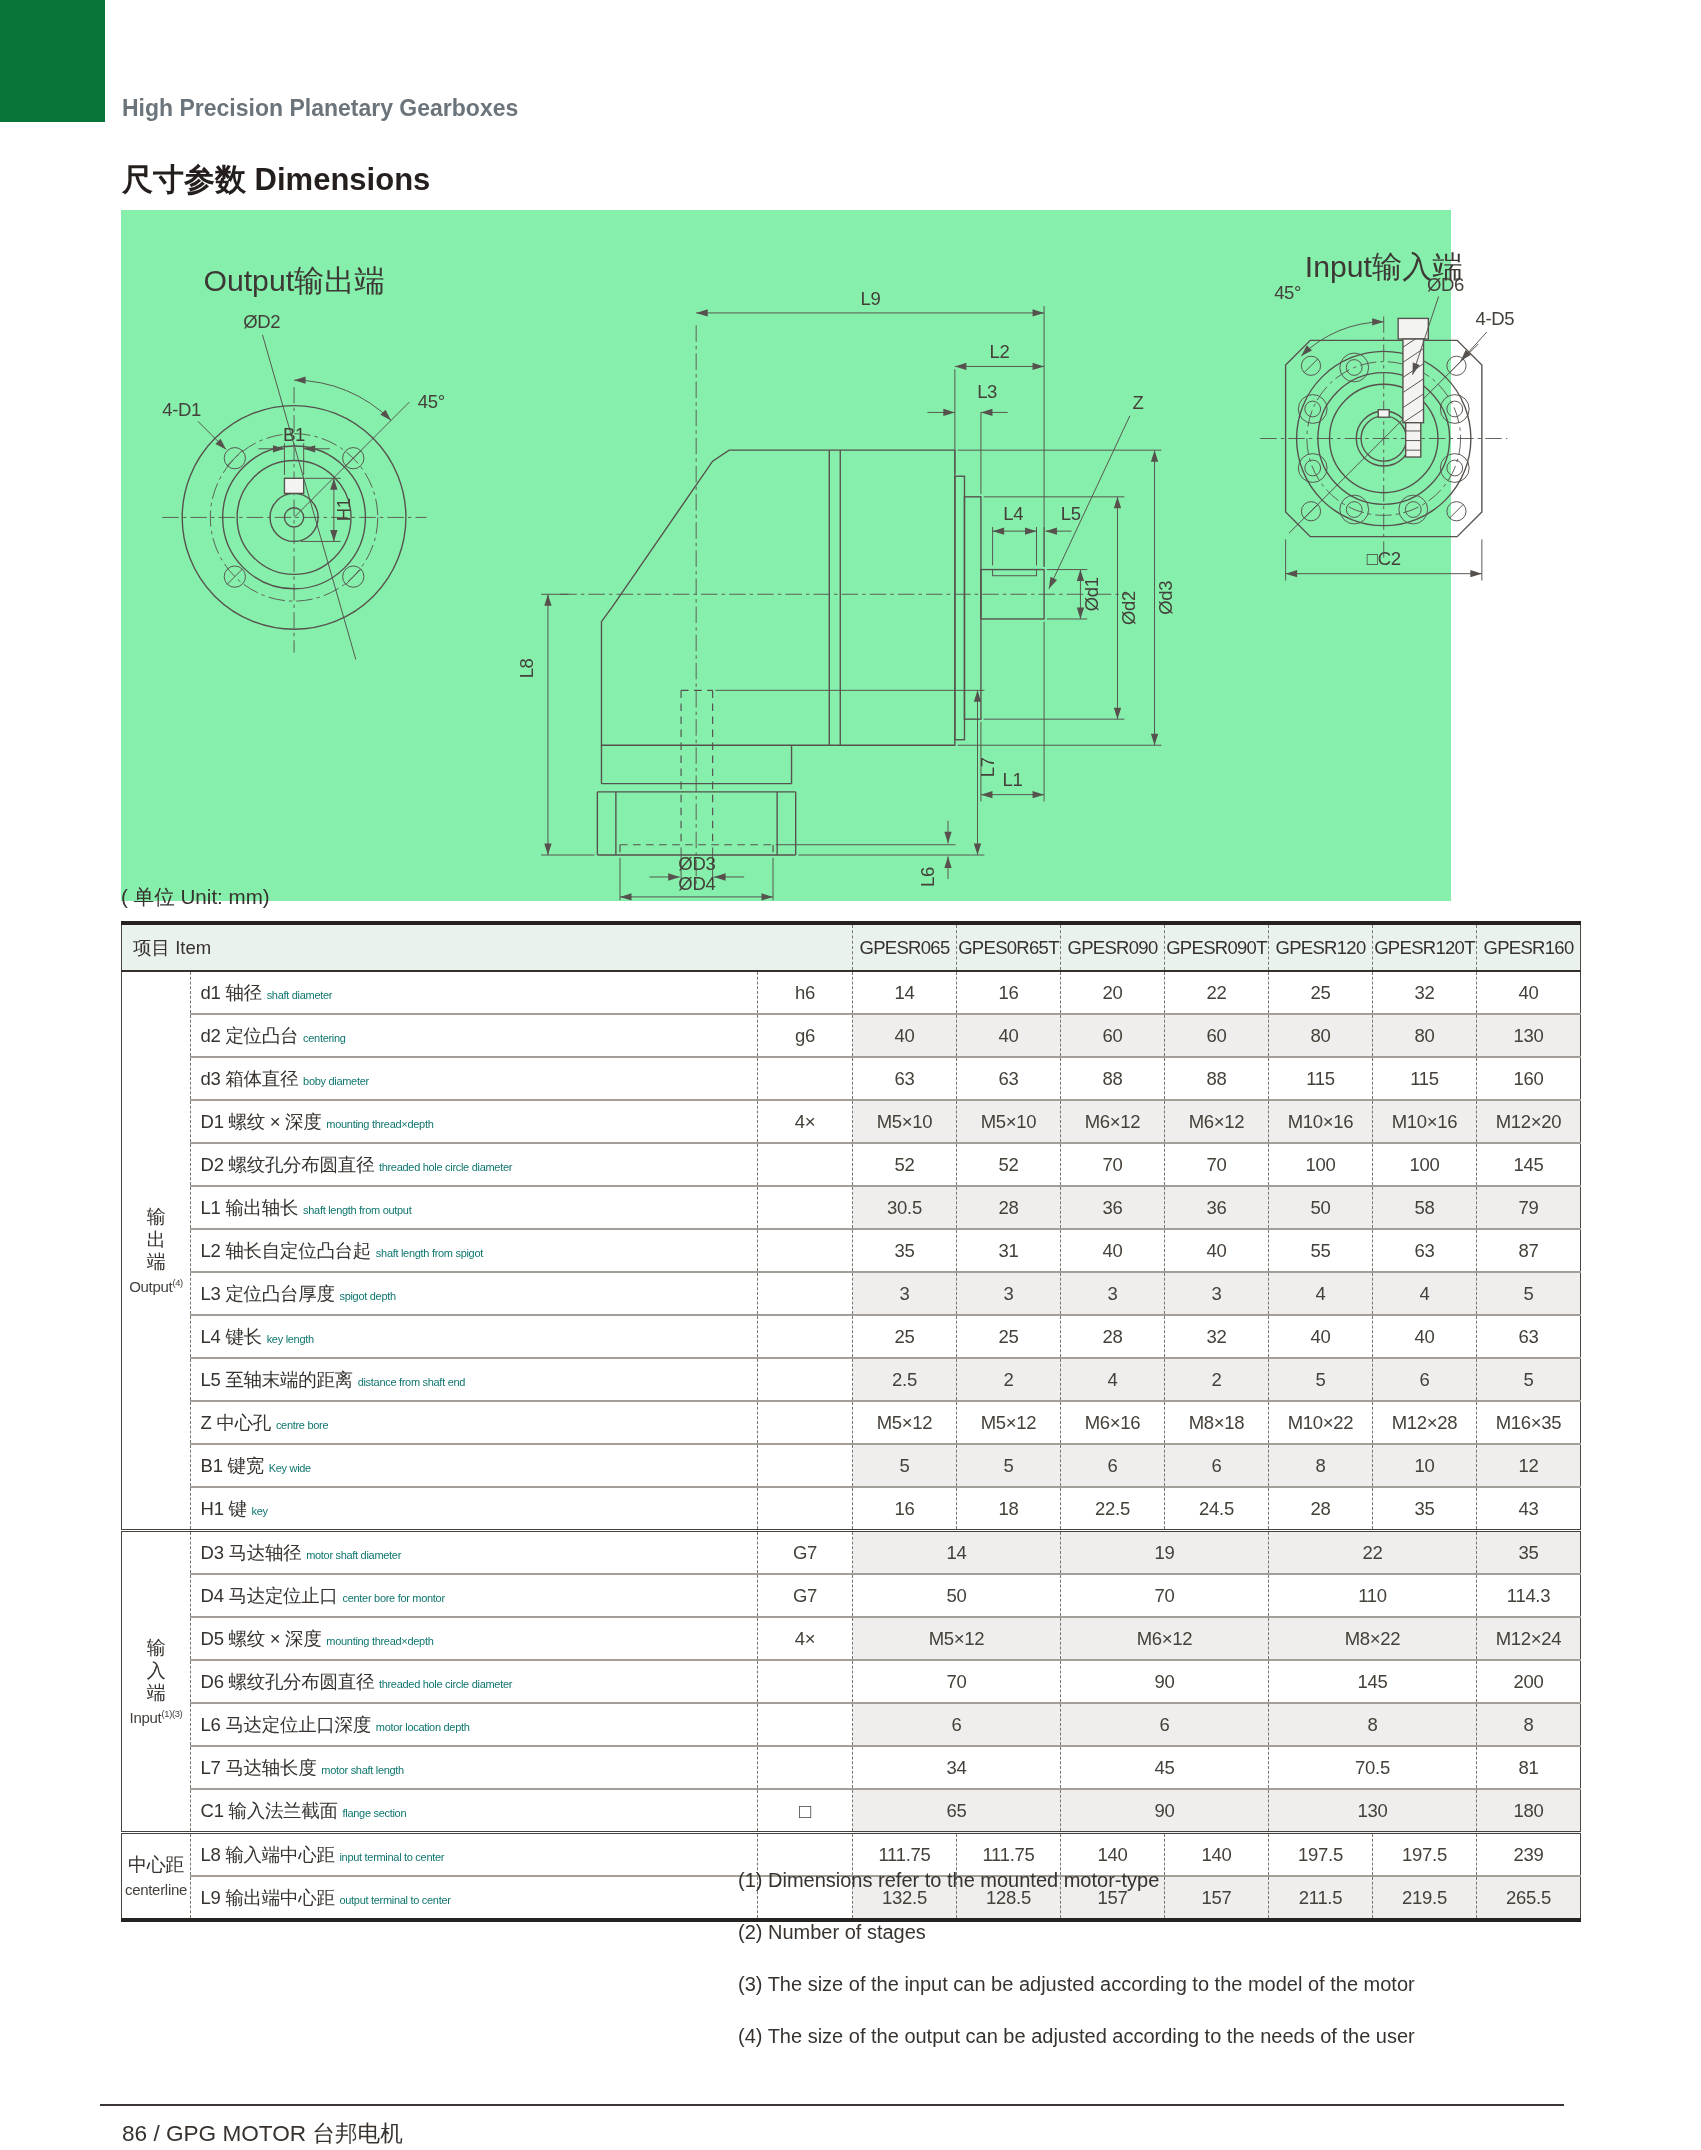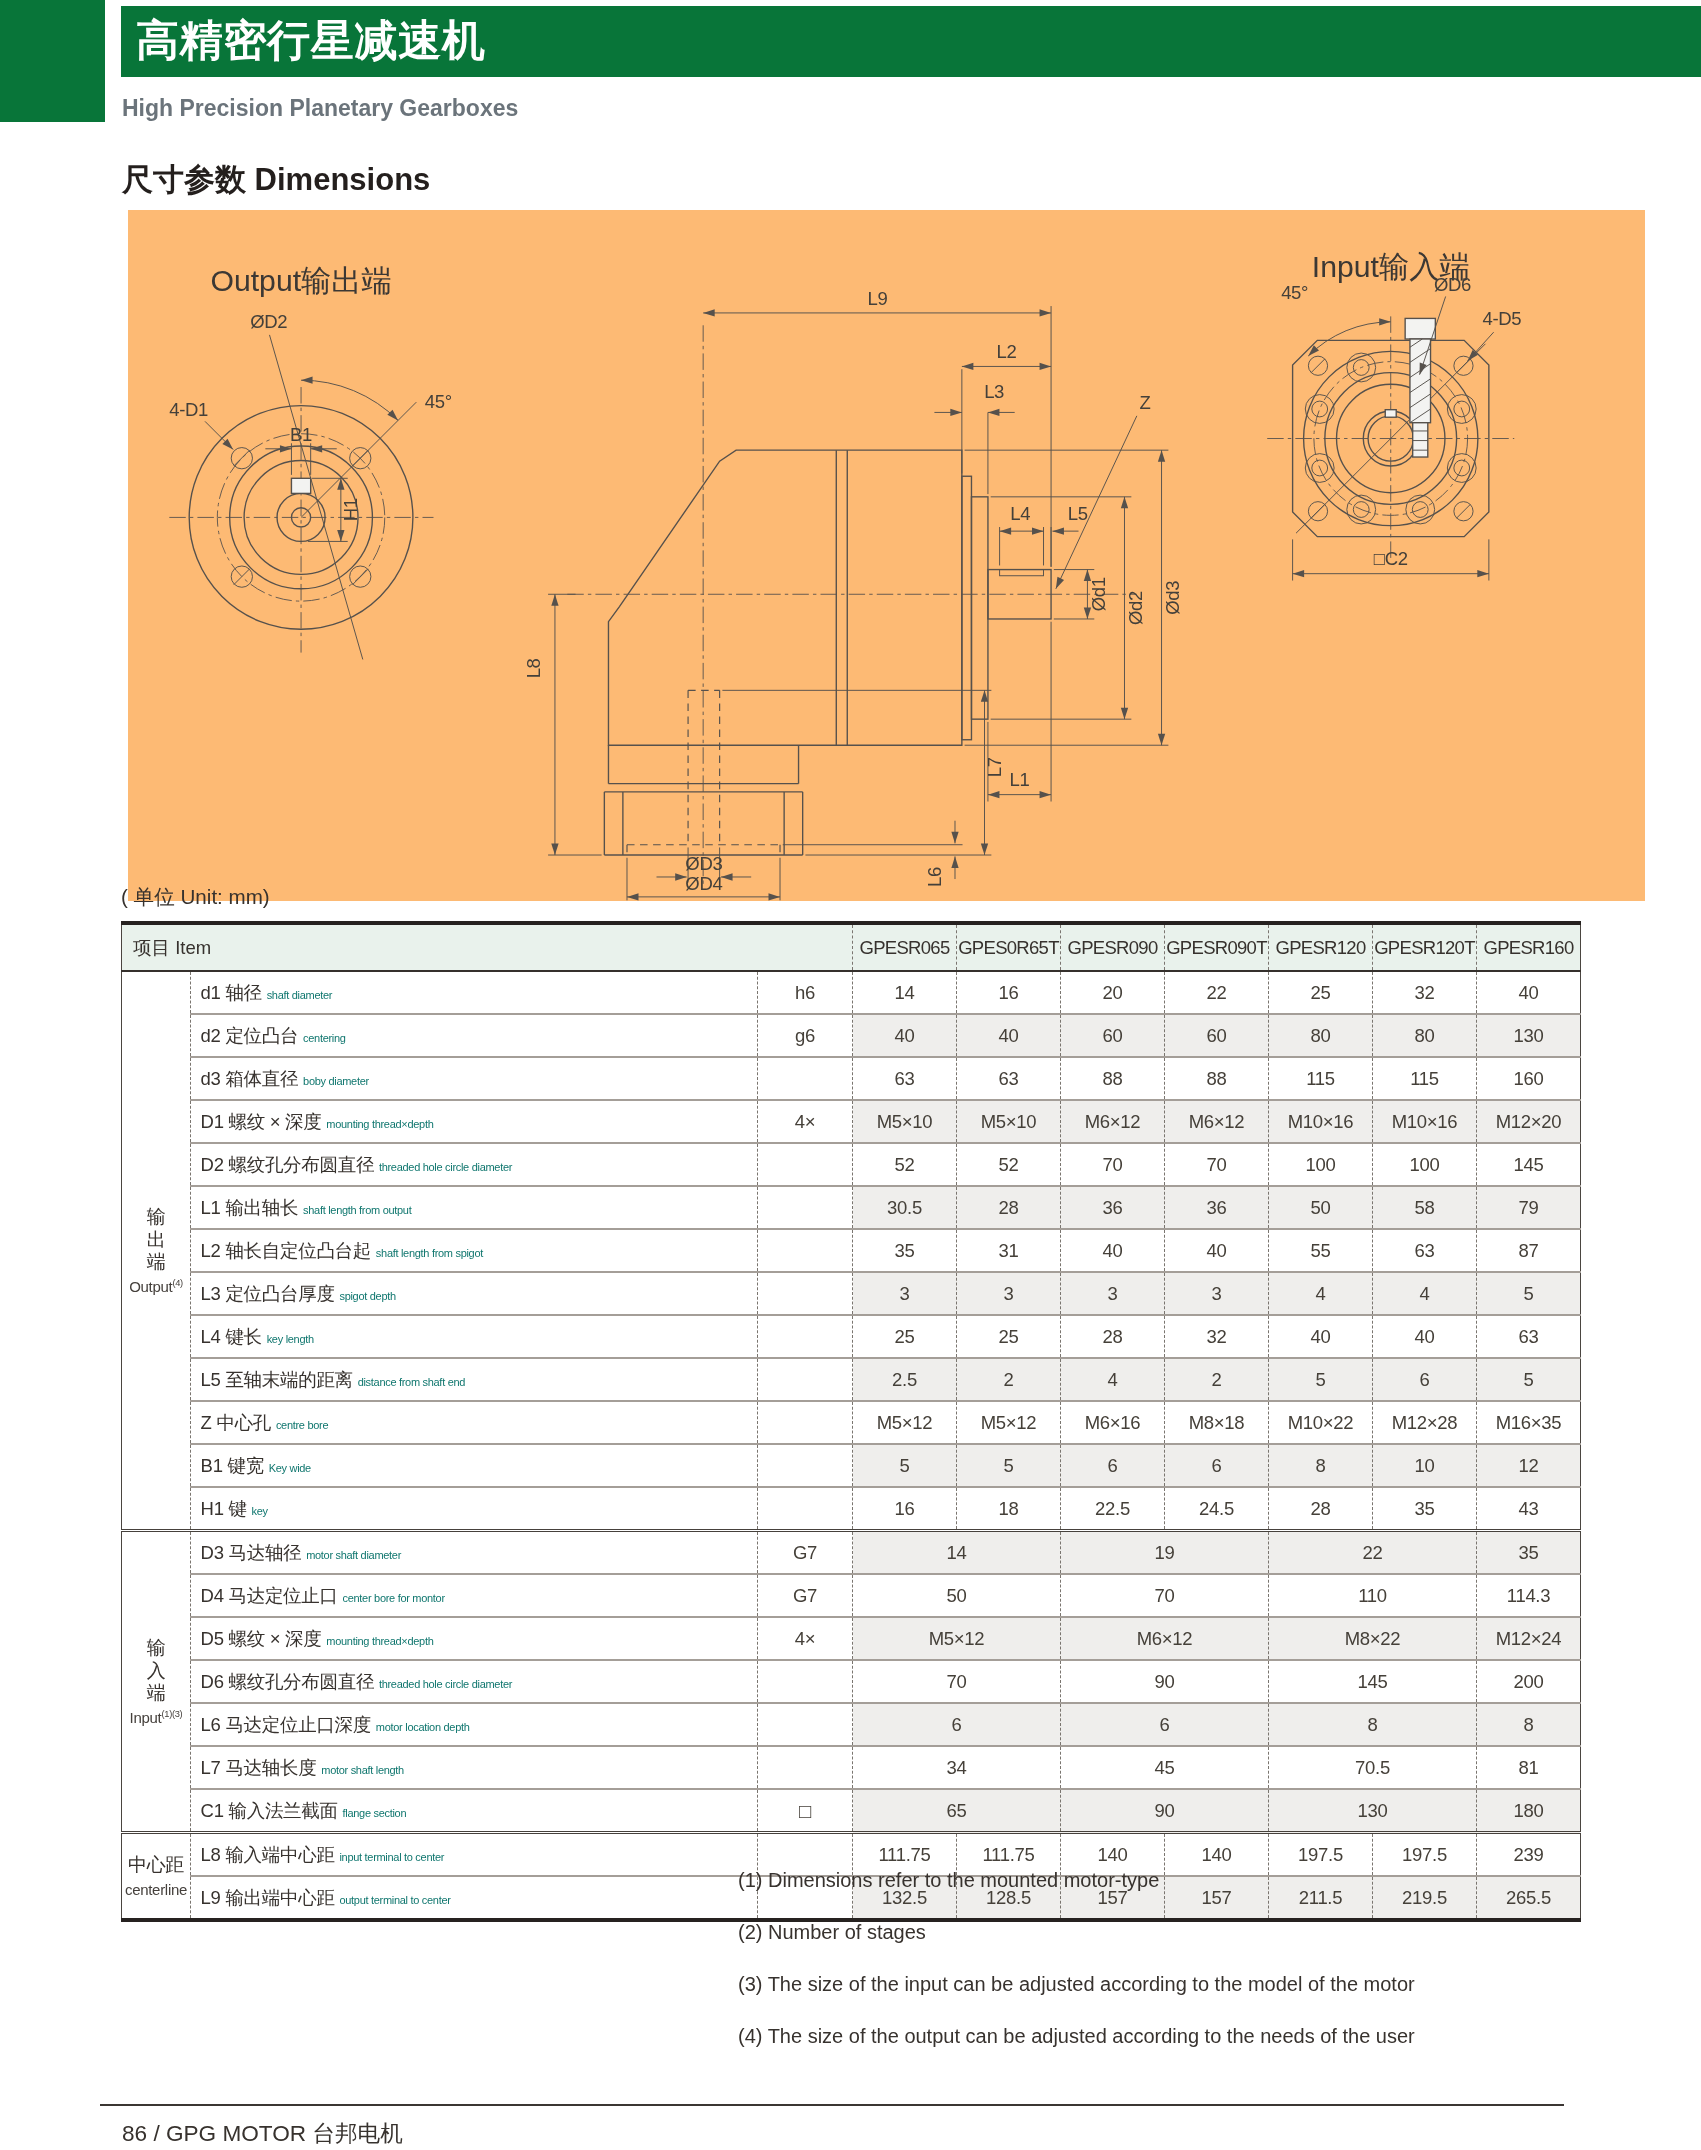--- a/index.html
+++ b/index.html
@@ -6,21 +6,21 @@
   .page{position:relative;width:1702px;height:2151px;background:#fff;
         font-family:"Liberation Sans",sans-serif;color:#2c2724;overflow:hidden;}
 
   .corner-block{position:absolute;left:0;top:0;width:105px;height:122px;background:#087539;}
   .top-bar{position:absolute;left:121px;top:5.5px;width:1581px;height:71px;background:#087539;
            display:flex;align-items:center;}
   .top-bar h1{margin:0 0 0 15px;font-size:43px;font-weight:bold;color:#ffffff;letter-spacing:0.7px;}
   .subtitle{position:absolute;left:122px;top:95px;font-size:23px;font-weight:bold;color:#6b747b;}
   .section-title{position:absolute;left:122px;top:159px;font-size:31px;font-weight:bold;color:#241f1d;}
 
-  .drawing-box{position:absolute;left:128px;top:210px;width:1517px;height:691px;background:#fdba74;}
+  .drawing-box{position:absolute;left:121px;top:210px;width:1330px;height:691px;background:#86efac;}
   .unit-note{position:absolute;left:121px;top:883px;width:1455px;text-align:left;
              font-size:20.6px;color:#37322e;}
 
   
   .tbl-wrap{position:absolute;left:121px;top:921px;width:1455px;}
   table.dims{border-collapse:collapse;table-layout:fixed;width:1455px;
              border-left:1.4px solid #4a4540;border-right:1.4px solid #4a4540;
              border-top:4.1px solid #262220;border-bottom:4.1px solid #262220;
              font-size:18.5px;color:#454039;}
   col.c-group{width:69px;} col.c-label{width:567px;} col.c-spec{width:95px;} col.c-val{width:104px;}
@@ -63,23 +63,20 @@
   svg .dl{font-size:27px;fill:#44403a;letter-spacing:-0.5px;}
   svg .vtitle{font-size:44px;fill:#3c3834;}
   svg .fillbg{fill:#f3f3f1;stroke:#56514c;stroke-width:2;}
 </style>
 </head>
 <body>
 
 <div class="page">
 
   <div class="corner-block"></div>
-  <div class="top-bar">
-    <h1>高精密行星减速机</h1>
-  </div>
   <div class="subtitle">High Precision Planetary Gearboxes</div>
   <div class="section-title">尺寸参数 Dimensions</div>
 
   <div class="drawing-box">
     <svg width="1455" height="691" viewBox="0 0 2120 1007">
       <defs>
         <marker id="ae" markerWidth="14" markerHeight="10" refX="13" refY="5" orient="auto-start-reverse">
           <path d="M13,5 L1,1.2 L1,8.8 Z" fill="#56514c"></path>
         </marker>
       </defs>

